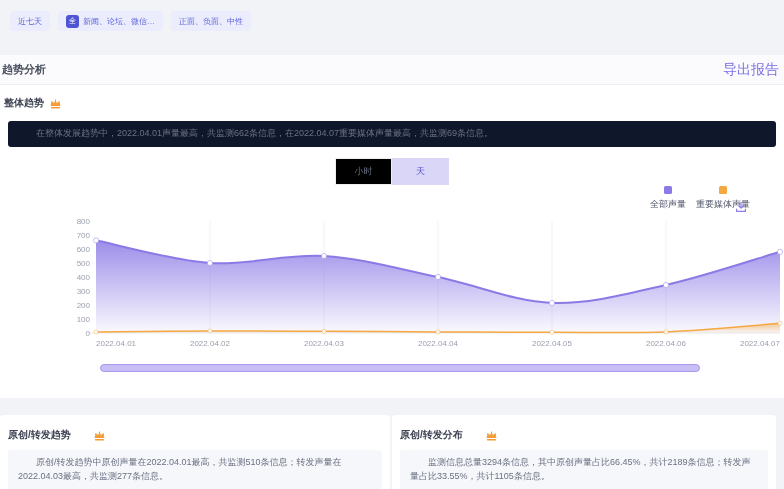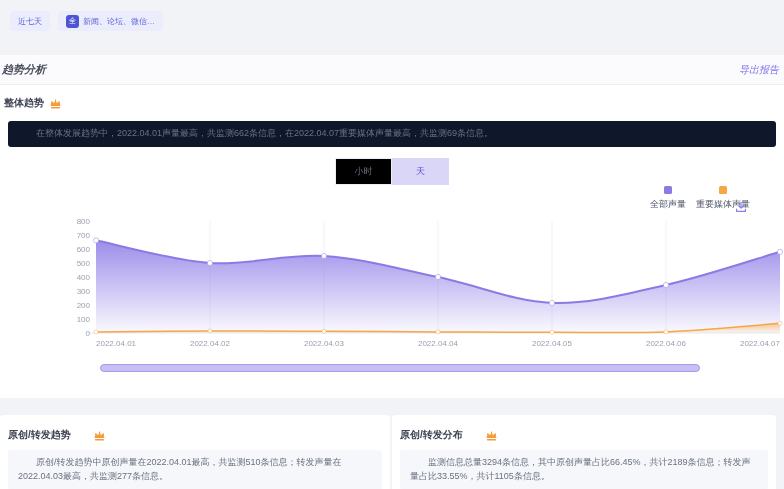--- a/index.html
+++ b/index.html
@@ -9,23 +9,23 @@
   
   .filter-bar { position:absolute; top:11px; left:10px; display:flex; gap:8px; }
   .chip { background:#ecedfc; color:#5d64d9; font-size:8px; height:20px; padding:0 8px;
           border-radius:3px; display:flex; align-items:center; gap:4px; cursor:pointer; white-space:nowrap; }
   .chip-icon { width:13px; height:13px; background:#4f55d2; border-radius:3px; color:#fff;
                font-size:7px; display:flex; align-items:center; justify-content:center; }
 
   
   .main-panel { position:absolute; top:55px; left:0; width:784px; height:343px; background:#fff; }
   .panel-header { height:30px; background:#fbfbfd; border-bottom:1px solid #eef0f3;
-                  display:flex; align-items:center; justify-content:space-between; padding:0 5px 0 2px;font-style:italic; }
+                  display:flex; align-items:center; justify-content:space-between; padding:0 5px 0 2px; }
   .panel-title { font-size:11px; font-weight:bold; color:#4a4f5e; }
-  .export-link { font-size:10px; color:#7a70e8; cursor:pointer; }
+  .export-link { font-size:14px; color:#7a70e8; cursor:pointer; }
 
   .section-title { position:absolute; left:4px; top:41px; font-size:10px; font-weight:bold;
                    color:#3f4454; display:flex; align-items:center; gap:5px; }
   .crown { width:13px; height:13px; }
 
   .summary-box { position:absolute; left:8px; right:8px; top:66px; background:#0f172a; border-radius:3px;
                  font-size:9px; color:#6a7183; padding:7px 10px; text-indent:2em; line-height:1.3; }
 
   
   .toggle-group { position:absolute; top:103px; left:50%; transform:translateX(-50%); display:flex; }
@@ -58,20 +58,23 @@
 </head>
 <body>
 
 <div class="filter-bar">
   <div class="chip">
     <span>近七天</span>
   </div>
   <div class="chip">
     <span class="chip-icon">全</span>
     <span>新闻、论坛、微信…</span>
+  </div>
+  <div class="chip">
+    <span>正面、负面、中性</span>
   </div>
 </div>
 
 <div class="main-panel">
   <div class="panel-header">
     <span class="panel-title">趋势分析</span>
     <span class="export-link">导出报告</span>
   </div>
 
   <div class="section-title">

